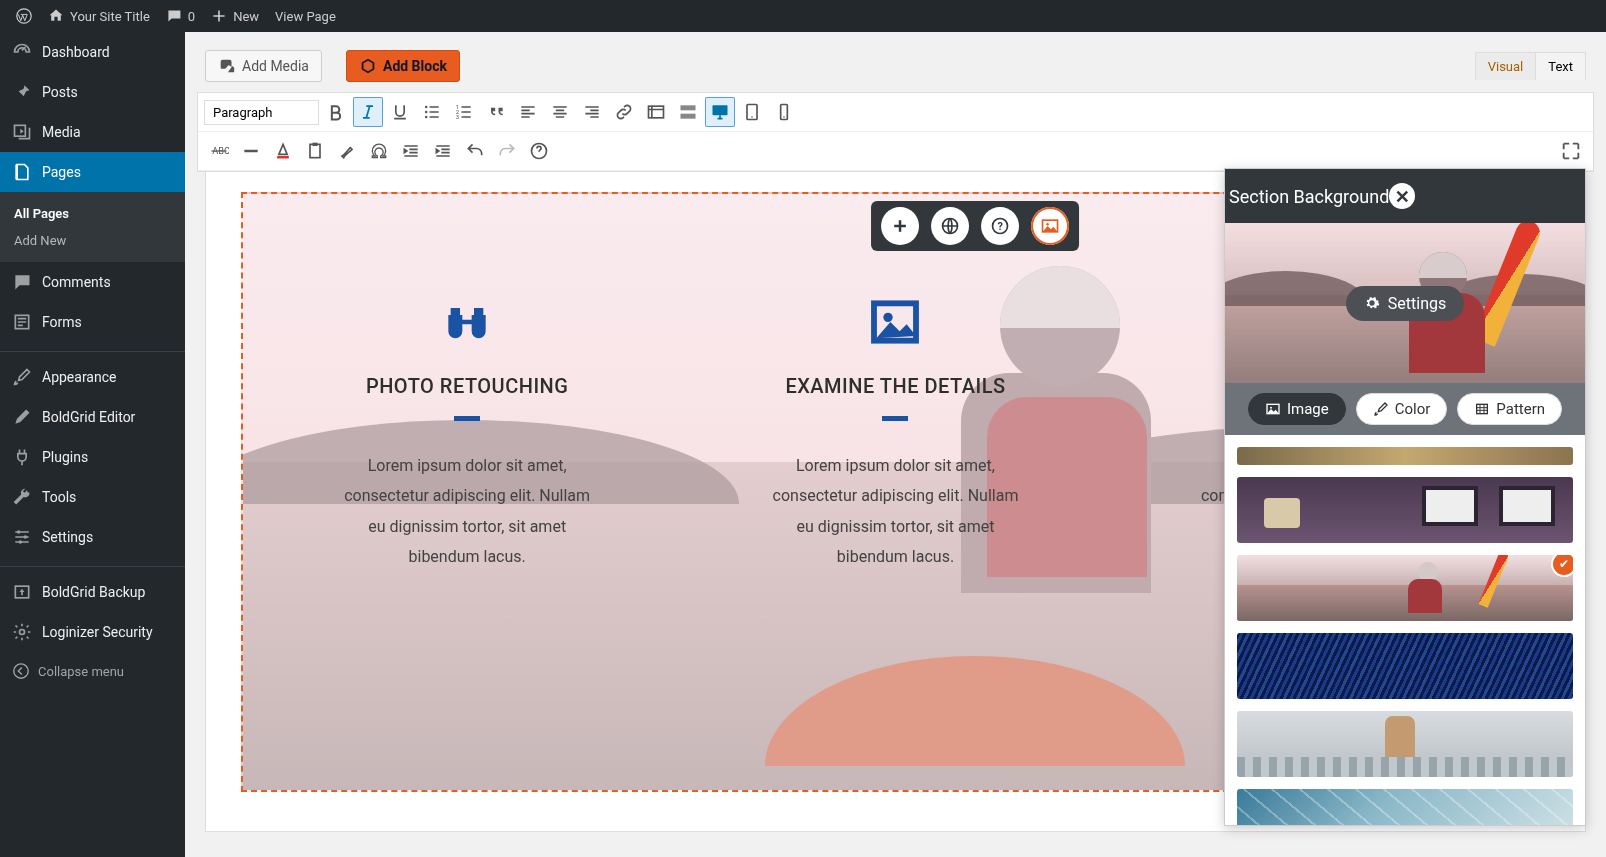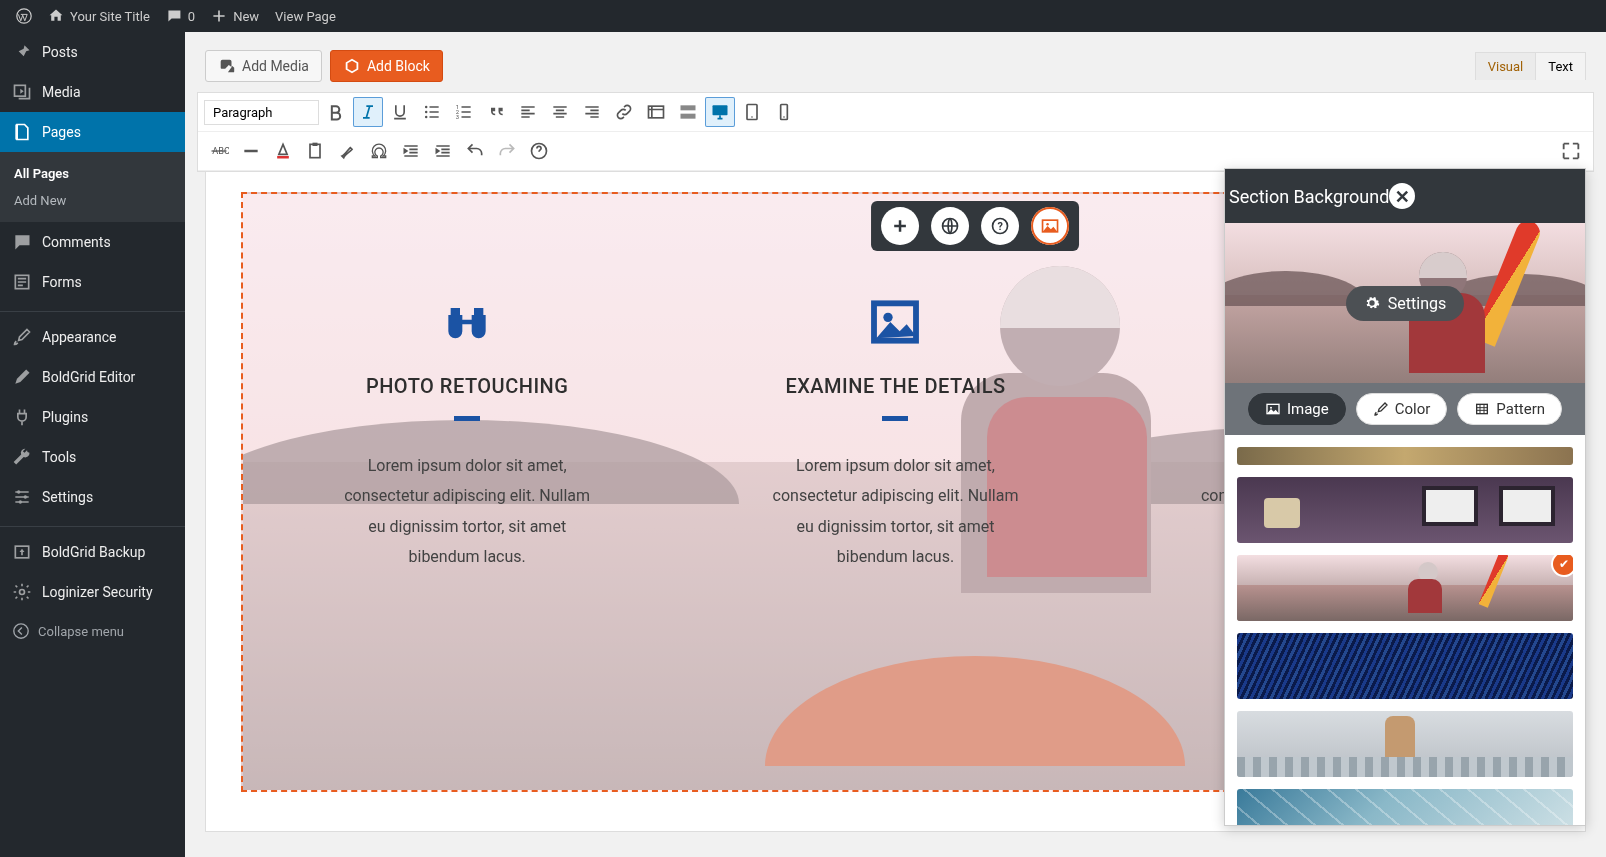--- a/index.html
+++ b/index.html
@@ -21,23 +21,23 @@
 .sidebar .submenu .sub-item { padding: 6px 14px; font-size: 13px; color: #b4b9be; cursor: pointer; }
 .sidebar .submenu .sub-item.current { color: #fff; font-weight: 600; }
 .sidebar .separator { height: 5px; border-bottom: 1px solid #393f45; margin: 5px 0; }
 .sidebar .collapse { display: flex; align-items: center; gap: 8px; padding: 10px 12px; color: #a0a5aa; cursor: pointer; font-size: 13px; }
 .sidebar .collapse svg { width: 18px; height: 18px; fill: currentColor; }
 
 
 .main { position: fixed; left: 185px; right: 0; top: 32px; bottom: 0; background: #f1f1f1; overflow: auto; }
 
 .editor-toolbar-row { padding: 18px 20px 10px; display: flex; align-items: center; justify-content: space-between; }
-.left-buttons { display: flex; gap: 8px; }
+.left-buttons { display: flex; gap: 24px; }
 .btn { padding: 6px 12px; border: 1px solid #ccc; background: #f7f7f7; border-radius: 3px; cursor: pointer; display: inline-flex; align-items: center; gap: 6px; font-size: 14px; color: #555; }
-.btn.primary { background: #e85c1f; color: #ffffff; border-color: #d44b11; }
+.btn.primary { background: #e85c1f; color: #0f172a; border-color: #d44b11; font-weight: bold; }
 .btn svg { width: 18px; height: 18px; fill: currentColor; }
 .tabs-right { display: flex; border: 1px solid #ddd; border-bottom: none; }
 .tabs-right .tab { padding: 6px 12px; background: #f3f3f3; font-size: 13px; color: #000000; cursor: pointer; border-left: 1px solid #ddd; }
 .tabs-right .tab:first-child { border-left: none; }
 .tabs-right .tab.active { background: #ebebeb; color: #a16207; }
 
 .tinymce-toolbar { border: 1px solid #ddd; background: #fff; margin: 0 12px; }
 .tmt-row { display: flex; align-items: center; padding: 4px 6px; border-bottom: 1px solid #eee; gap: 2px; }
 .format-select { border: 1px solid #ddd; padding: 4px 20px 4px 8px; font-size: 13px; background: #fff; appearance: none; position: relative; min-width: 115px; }
 .tmt-btn { width: 30px; height: 30px; display: inline-flex; align-items: center; justify-content: center; cursor: pointer; border-radius: 2px; color: #555; }
@@ -128,20 +128,26 @@
     </div>
   <div class="ab-item">
       <span>View Page</span>
     </div>
 </div>
 
 <div class="sidebar">
   <div id="sidebar-items">
       <div class="menu-item">
         <svg viewBox="0 0 24 24">
+          <path d="M12 3a9 9 0 00-9 9h4a5 5 0 1110 0h4a9 9 0 00-9-9zm0 7l4-4" stroke="currentColor" stroke-width="2" fill="none"></path>
+        </svg>
+        <span>Dashboard</span>
+      </div>
+      <div class="menu-item">
+        <svg viewBox="0 0 24 24">
           <path d="M14 3l7 7-4 1-3 6-3-3-6 6 6-6-3-3 6-3 1-4z" fill="currentColor"></path>
         </svg>
         <span>Posts</span>
       </div>
       <div class="menu-item">
         <svg viewBox="0 0 24 24">
           <rect x="3" y="4" width="13" height="13" stroke="currentColor" stroke-width="2" fill="none"></rect>
           <path d="M8 20h13V7" stroke="currentColor" stroke-width="2" fill="none"></path>
           <path d="M10 8l4 3-4 3z" fill="currentColor"></path>
         </svg>

